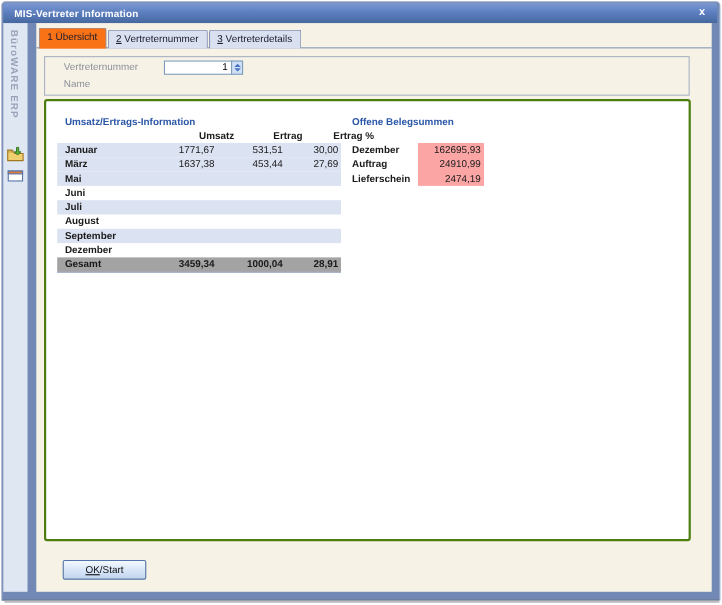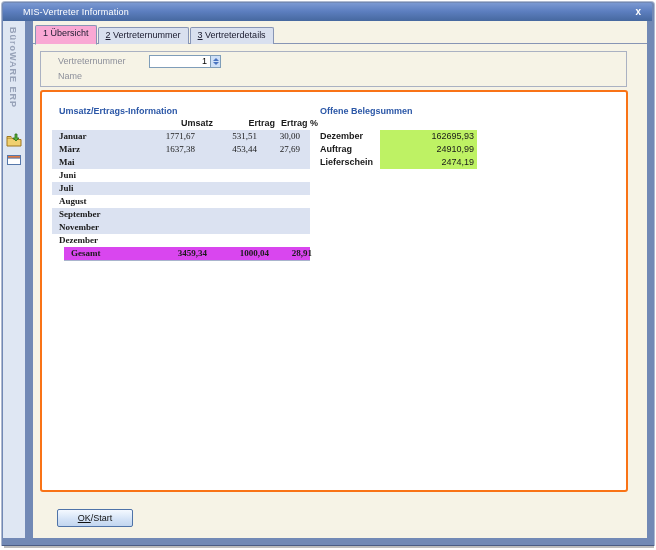--- a/index.html
+++ b/index.html
@@ -12,75 +12,75 @@
   }
   
   .frame{position:absolute;left:2px;top:2px;width:652px;height:543px;
     background:#7289b5;border-radius:3px 3px 0 0;box-shadow:0 0 0 1px #aeb9cf;}
   .shadow1{position:absolute;left:2px;top:545px;width:652px;height:1px;background:#4c5d84;}
   .shadow2{position:absolute;left:4px;top:546px;width:650px;height:2px;background:#bcbcbc;}
   
   .titlebar{position:absolute;left:1px;top:1px;width:649px;height:18px;
     background:linear-gradient(#7b99d2 0%,#5d7fc0 45%,#46689f 100%);
     border-radius:2px 2px 0 0;display:flex;align-items:center;}
-  .title-text{color:#ffffff;font-weight:normal;padding-left:20px;letter-spacing:.2px;}
+  .title-text{color:#ffffff;font-weight:bold;padding-left:10px;letter-spacing:.2px;}
   .close-x{position:absolute;right:8px;top:2px;color:#ffffff;font-weight:bold;
     font-size:10px;cursor:default;line-height:14px;padding:0 3px;}
   
   .sidebar{position:absolute;left:1px;top:19px;width:22px;height:517px;background:#dfe7f3;}
   .brand{writing-mode:vertical-rl;font-weight:bold;color:#97a2b8;font-size:9px;
     letter-spacing:1px;position:absolute;left:5px;top:6px;white-space:nowrap;}
   .side-icon{position:absolute;left:3px;width:16px;height:16px;}
   .icon-folder{top:112px;} .icon-window{top:131px;}
   
   .content{position:absolute;left:31px;top:19px;width:614px;height:517px;background:#f6f3e6;}
   
   .tabstrip{position:absolute;left:0;top:6px;width:100%;height:17px;}
   .tabstrip::after{content:'';position:absolute;left:0;right:0;bottom:0;height:1px;background:#8795b5;}
   .tabs{position:absolute;left:2px;bottom:0;display:flex;align-items:flex-end;}
   .tab{position:relative;z-index:2;height:14px;padding:2px 7px 0 7px;margin-right:1px;
     background:#d9e0ef;border:1px solid #8795b5;border-bottom:none;
     border-radius:2px 2px 0 0;color:#1a1a2e;cursor:default;white-space:nowrap;}
-  .tab.active{background:#f9a8d4;height:16px;margin-bottom:-1px;border-bottom:1px solid #f6f3e6;font-weight:normal;}
+  .tab.active{background:#f97316;height:16px;margin-bottom:-1px;border-bottom:1px solid #f6f3e6;font-weight:normal;}
   .accel{text-decoration:underline;}
   
   .groupbox{position:absolute;left:7px;top:30px;width:585px;height:34px;
     border:1px solid #aab1c2;background:#f6f3e6;}
   .frm-label{position:absolute;color:#8d909b;}
   .lbl-nr{left:17px;top:4px;} .lbl-name{left:17px;top:19px;}
   .inp{position:absolute;background:#ffffff;border:1px solid #7f9db9;height:11px;
     line-height:11px;padding:0 3px;color:#000;}
   .inp-nr{left:108px;top:3px;width:54px;text-align:right;}
   .inp-name{left:108px;top:17px;width:123px;text-align:left;}
   .spin{position:absolute;left:169px;top:3px;width:11px;height:13px;
     background:#cfe0f7;border:1px solid #7f9db9;box-sizing:border-box;}
   .spin::before{content:'';position:absolute;left:2px;top:2px;
     border:3px solid transparent;border-bottom:3px solid #4a74c0;border-top:none;}
   .spin::after{content:'';position:absolute;left:2px;bottom:2px;
     border:3px solid transparent;border-top:3px solid #4a74c0;border-bottom:none;}
   
   .panel{position:absolute;left:7px;top:69px;width:588px;height:402px;
-    background:#ffffff;border:2px solid #f97316;border-radius:3px;box-sizing:border-box;}
+    background:#ffffff;border:2px solid #4d7c0f;border-radius:3px;box-sizing:border-box;}
   .sec-title{position:absolute;color:#2b57a7;font-weight:bold;}
   .t1{left:17px;top:14px;} .t2{left:278px;top:14px;}
   
   .thead{position:absolute;left:28px;top:25px;width:258px;height:13px;font-weight:bold;}
   .rows{position:absolute;left:10px;top:38px;width:258px;}
-  .trow{position:relative;height:13px;line-height:13px;font-family:Liberation Serif, serif;}
+  .trow{position:relative;height:13px;line-height:13px;}
   .trow.band{background:#dbe2f1;}
-  .trow.total{background:#d946ef;font-weight:bold;border-bottom:1px solid #a9b4cc;margin-left:12px;}
+  .trow.total{background:#a3a3a3;font-weight:bold;border-bottom:1px solid #a9b4cc;}
   .c{position:absolute;top:0;height:13px;line-height:13px;white-space:nowrap;}
   .c0{left:7px;font-weight:bold;}
   .c1{left:60px;width:83px;text-align:right;}
   .c2{left:143px;width:62px;text-align:right;}
-  .c3{left:205px;width:43px;text-align:right;}
+  .c3{left:205px;width:43px;text-align:left;padding-left:28px;}
   
   .belege-labels{position:absolute;left:278px;top:38px;width:60px;}
   .blabel{height:13px;line-height:13px;font-weight:bold;}
-  .belege-box{position:absolute;left:338px;top:38px;width:60px;background:#bef264;padding-left:37px;}
+  .belege-box{position:absolute;left:338px;top:38px;width:60px;background:#fca5a5;}
   .bval{height:13px;line-height:13px;text-align:right;padding-right:3px;}
   
   .ok-btn{position:absolute;left:24px;top:488px;width:76px;height:18px;
     background:linear-gradient(#f4f9ff,#d3e2f6 60%,#c3d6ef);
     border:1px solid #4f73a8;border-radius:2px;box-sizing:border-box;
     text-align:center;line-height:16px;color:#111;cursor:default;}
   svg{display:block;}
 </style>
 </head>
 <body>
@@ -171,26 +171,20 @@
             <span class="c c1"></span>
             <span class="c c2"></span>
             <span class="c c3"></span>
           </div>
           <div class="trow band">
             <span class="c c0">September</span>
             <span class="c c1"></span>
             <span class="c c2"></span>
             <span class="c c3"></span>
           </div>
-          <div class="trow band">
-            <span class="c c0">November</span>
-            <span class="c c1"></span>
-            <span class="c c2"></span>
-            <span class="c c3"></span>
-          </div>
           <div class="trow">
             <span class="c c0">Dezember</span>
             <span class="c c1"></span>
             <span class="c c2"></span>
             <span class="c c3"></span>
           </div>
           <div class="trow total">
             <span class="c c0">Gesamt</span>
             <span class="c c1">3459,34</span>
             <span class="c c2">1000,04</span>

